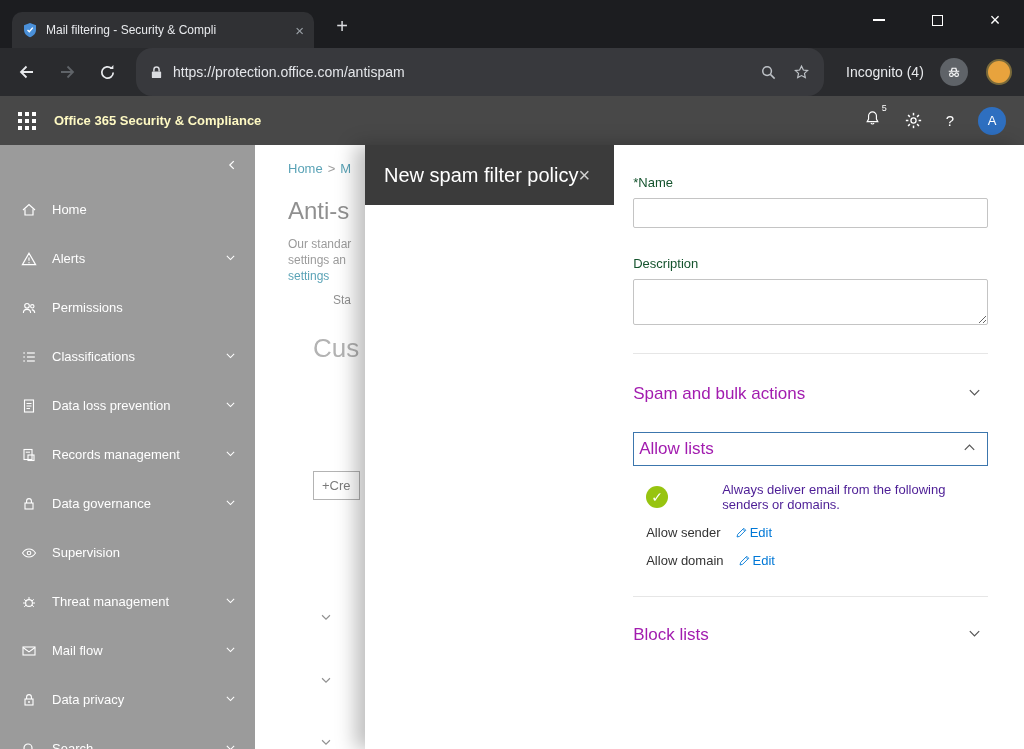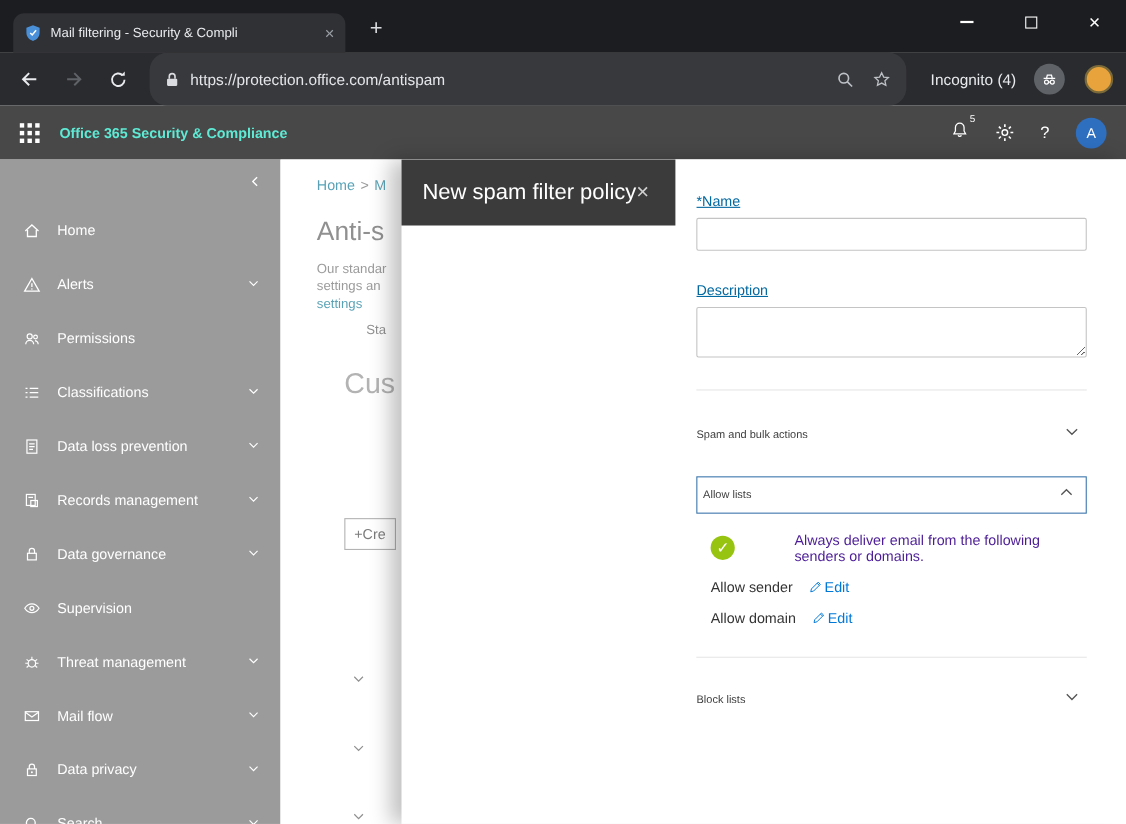--- a/index.html
+++ b/index.html
@@ -26,21 +26,21 @@
   .url-text { color:#e4e6ea; font-size:14px; flex:1; white-space:nowrap; overflow:hidden; }
   .pill-right { display:flex; align-items:center; gap:16px; }
   .incog-label { color:#e8eaed; font-size:14px; margin-left:16px; }
   .incog-badge { width:28px; height:28px; border-radius:50%; background:#5f6368; display:flex; align-items:center; justify-content:center; margin-left:10px; }
   .profile-avatar { width:26px; height:26px; border-radius:50%; background:#e8a33d; margin-left:12px; border:2px solid #7a6a3a; }
 
   
   .appbar { height:49px; background:#484848; display:flex; align-items:center; padding:0 12px; }
   .waffle { display:grid; grid-template-columns:repeat(3,4px); grid-gap:3px; margin:0 10px 0 6px; }
   .waffle span { width:4px; height:4px; background:#fff; }
-  .app-title { color:#5eead4; font-size:13px; font-weight:bold; margin-left:8px; }
+  .app-title { color:#fef9c3; font-size:13px; font-weight:bold; margin-left:8px; }
   .appbar-right { margin-left:auto; display:flex; align-items:center; gap:24px; padding-right:6px; }
   .bell-wrap { position:relative; }
   .bell-badge { position:absolute; top:-7px; right:-6px; color:#fff; font-size:9px; }
   .help-q { color:#fff; font-size:15px; }
   .app-avatar { width:28px; height:28px; border-radius:50%; background:#2e6fc0; color:#fff; font-size:13px;
                 display:flex; align-items:center; justify-content:center; }
 
   
   .main { position:relative; height:604px; display:flex; }
   .sidebar { width:255px; background:#666666; color:#fff; flex-shrink:0; }
@@ -66,30 +66,30 @@
   .dim-overlay { position:absolute; inset:0; background:rgba(255,255,255,0.35); z-index:5; }
 
   
   .flyout { position:absolute; left:365px; top:0; right:0; bottom:0; background:#fff; z-index:10;
             box-shadow:-10px 0 18px rgba(0,0,0,0.25); display:flex; }
   .flyout-header { height:60px; background:#3b3b3b; color:#fff; display:flex; align-items:center;
                    padding:0 24px 0 19px; flex-shrink:0; }
   .flyout-title { font-size:20px; font-weight:normal; }
   .flyout-close { margin-left:auto; color:#d0d0d0; font-size:20px; line-height:1; cursor:default; }
   .flyout-body { padding:0 36px 0 19px; overflow:hidden; }
-  .fld-label { font-size:13px; color:#0369a1;text-decoration:underline; }
+  .fld-label { font-size:13px; color:#14532d; }
   .name-label { margin-top:30px; }
   .text-input { width:100%; height:30px; margin-top:8px; border:1px solid #c4c4c4; border-radius:2px;
                 font-size:13px; padding:0 8px; font-family:"Liberation Sans", sans-serif; }
   .desc-label { margin-top:28px; }
   .text-area { width:100%; height:46px; margin-top:8px; border:1px solid #c4c4c4; border-radius:2px;
                font-size:13px; padding:6px 8px; resize:vertical; font-family:"Liberation Sans", sans-serif; }
   .divider { height:1px; background:#e6e6e6; margin-top:24px; }
   .section-row { display:flex; align-items:center; padding:30px 6px 22px 0; cursor:default; }
-  .section-label { font-size:10px; color:#404040; }
+  .section-label { font-size:17px; color:#a21caf; }
   .section-chev { margin-left:auto; color:#555; }
   .allow-box { margin-top:6px; border:1px solid #3c76ad; height:34px; display:flex; align-items:center;
                padding:0 10px 0 5px; cursor:default; }
   .allow-detail-row { display:flex; align-items:center; margin-top:16px; padding-left:13px; }
   .check-circle { width:22px; height:22px; border-radius:50%; background:#97c410; color:#fff; font-size:14px;
                   display:flex; align-items:center; justify-content:center; margin-right:22px; flex-shrink:0; }
   .info-text { font-size:13px; color:#4c1d95;margin-left:32px; }
   .edit-row { display:flex; align-items:center; margin-top:13px; padding-left:13px; font-size:13px; color:#333; }
   .edit-link { color:#0078d7; display:flex; align-items:center; margin-left:14px; cursor:pointer; }
   .edit-link svg { margin-right:2px; }

